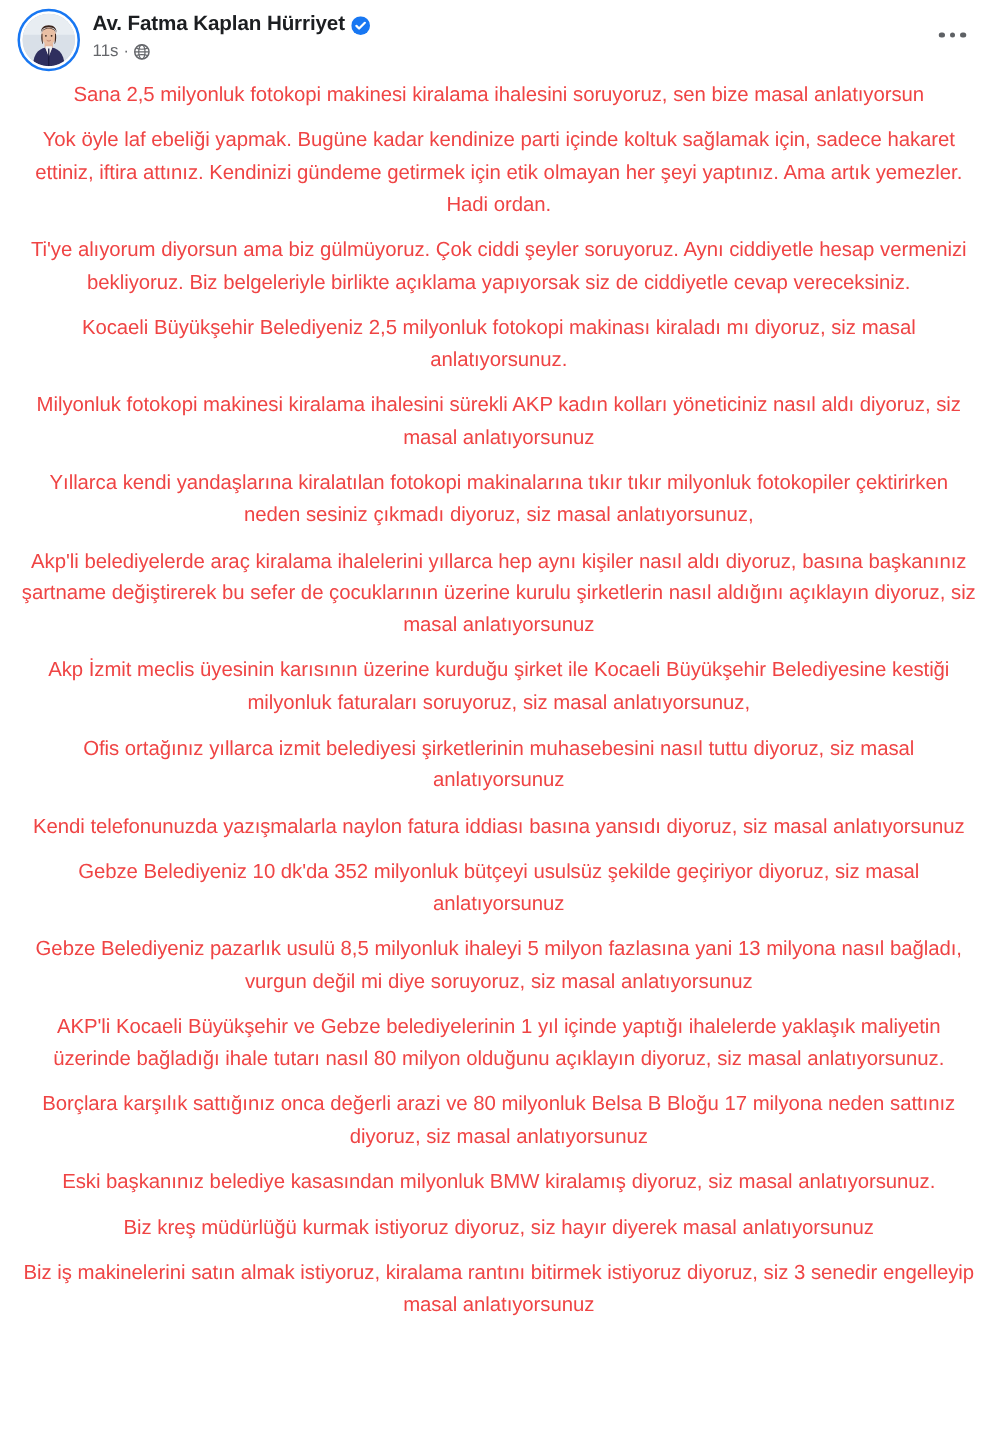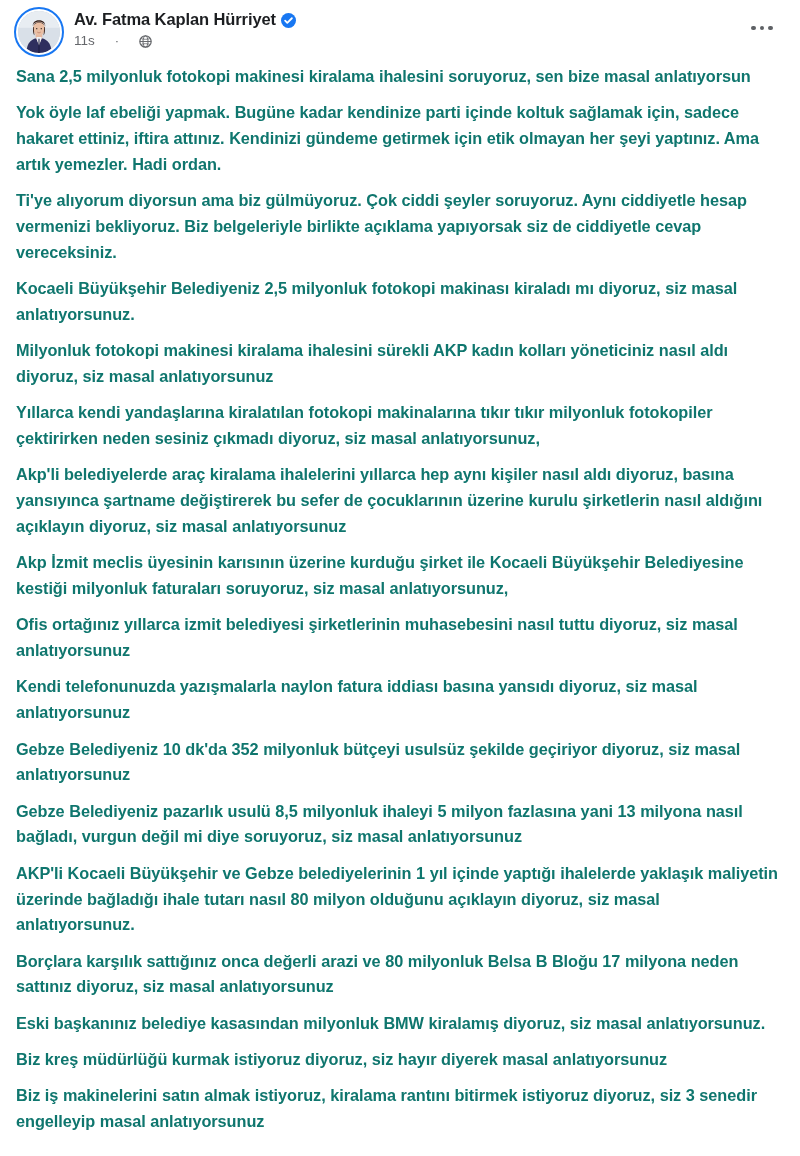--- a/index.html
+++ b/index.html
@@ -84,21 +84,21 @@
     height: 15px;
     flex: 0 0 auto;
     position: relative;
     top: 1px;
   }
   .verified-badge svg { width: 15px; height: 15px; display: block; }
 
   .meta-row {
     display: flex;
     align-items: center;
-    gap: 20px;
+    gap: 4px;
     margin-top: 4px;
     color: #65676b;
     font-size: 13.5px;
     line-height: 16px;
   }
   .timestamp { color: #65676b; }
   .meta-dot { color: #65676b; font-size: 13px; line-height: 16px; }
   .globe-icon { display: inline-flex; width: 13px; height: 13px; }
   .globe-icon svg { width: 13px; height: 13px; display: block; }
 
@@ -125,26 +125,25 @@
     display: block;
   }
 
   
   .post-body {
     padding: 6px 18px 10px 16px;
   }
   .post-paragraph {
     font-size: 16.3px;
     line-height: 25.8px;
-    color: #0f766e;
+    color: #ef4444;
     margin: 0 0 10.5px 0;
     letter-spacing: -0.05px;
     word-spacing: 0.1px;
-    text-align: left;
-    font-weight: bold;
+    text-align: center;
   }
   .post-paragraph:last-child { margin-bottom: 0; }
 </style>
 </head>
 <body>
 
 <div class="post">
 
   <div class="post-header">
 
@@ -208,21 +207,21 @@
     </button>
   </div>
 
   <div class="post-body">
     <p class="post-paragraph">Sana 2,5 milyonluk fotokopi makinesi kiralama ihalesini soruyoruz, sen bize masal anlatıyorsun</p>
     <p class="post-paragraph">Yok öyle laf ebeliği yapmak. Bugüne kadar kendinize parti içinde koltuk sağlamak için, sadece hakaret ettiniz, iftira attınız. Kendinizi gündeme getirmek için etik olmayan her şeyi yaptınız. Ama artık yemezler. Hadi ordan.</p>
     <p class="post-paragraph">Ti'ye alıyorum diyorsun ama biz gülmüyoruz. Çok ciddi şeyler soruyoruz. Aynı ciddiyetle hesap vermenizi bekliyoruz. Biz belgeleriyle birlikte açıklama yapıyorsak siz de ciddiyetle cevap vereceksiniz.</p>
     <p class="post-paragraph">Kocaeli Büyükşehir Belediyeniz 2,5 milyonluk fotokopi makinası kiraladı mı diyoruz, siz masal anlatıyorsunuz.</p>
     <p class="post-paragraph">Milyonluk fotokopi makinesi kiralama ihalesini sürekli AKP kadın kolları yöneticiniz nasıl aldı diyoruz, siz masal anlatıyorsunuz</p>
     <p class="post-paragraph">Yıllarca kendi yandaşlarına kiralatılan fotokopi makinalarına tıkır tıkır milyonluk fotokopiler çektirirken neden sesiniz çıkmadı diyoruz, siz masal anlatıyorsunuz,</p>
-    <p class="post-paragraph">Akp'li belediyelerde araç kiralama ihalelerini yıllarca hep aynı kişiler nasıl aldı diyoruz, basına yansıyınca şartname değiştirerek bu sefer de çocuklarının üzerine kurulu şirketlerin nasıl aldığını açıklayın diyoruz, siz masal anlatıyorsunuz</p>
+    <p class="post-paragraph">Akp'li belediyelerde araç kiralama ihalelerini yıllarca hep aynı kişiler nasıl aldı diyoruz, basına başkanınız şartname değiştirerek bu sefer de çocuklarının üzerine kurulu şirketlerin nasıl aldığını açıklayın diyoruz, siz masal anlatıyorsunuz</p>
     <p class="post-paragraph">Akp İzmit meclis üyesinin karısının üzerine kurduğu şirket ile Kocaeli Büyükşehir Belediyesine kestiği milyonluk faturaları soruyoruz, siz masal anlatıyorsunuz,</p>
     <p class="post-paragraph">Ofis ortağınız yıllarca izmit belediyesi şirketlerinin muhasebesini nasıl tuttu diyoruz, siz masal anlatıyorsunuz</p>
     <p class="post-paragraph">Kendi telefonunuzda yazışmalarla naylon fatura iddiası basına yansıdı diyoruz, siz masal anlatıyorsunuz</p>
     <p class="post-paragraph">Gebze Belediyeniz 10 dk'da 352 milyonluk bütçeyi usulsüz şekilde geçiriyor diyoruz, siz masal anlatıyorsunuz</p>
     <p class="post-paragraph">Gebze Belediyeniz pazarlık usulü 8,5 milyonluk ihaleyi 5 milyon fazlasına yani 13 milyona nasıl bağladı, vurgun değil mi diye soruyoruz, siz masal anlatıyorsunuz</p>
     <p class="post-paragraph">AKP'li Kocaeli Büyükşehir ve Gebze belediyelerinin 1 yıl içinde yaptığı ihalelerde yaklaşık maliyetin üzerinde bağladığı ihale tutarı nasıl 80 milyon olduğunu açıklayın diyoruz, siz masal anlatıyorsunuz.</p>
     <p class="post-paragraph">Borçlara karşılık sattığınız onca değerli arazi ve 80 milyonluk Belsa B Bloğu 17 milyona neden sattınız diyoruz, siz masal anlatıyorsunuz</p>
     <p class="post-paragraph">Eski başkanınız belediye kasasından milyonluk BMW kiralamış diyoruz, siz masal anlatıyorsunuz.</p>
     <p class="post-paragraph">Biz kreş müdürlüğü kurmak istiyoruz diyoruz, siz hayır diyerek masal anlatıyorsunuz</p>
     <p class="post-paragraph">Biz iş makinelerini satın almak istiyoruz, kiralama rantını bitirmek istiyoruz diyoruz, siz 3 senedir engelleyip masal anlatıyorsunuz</p>

